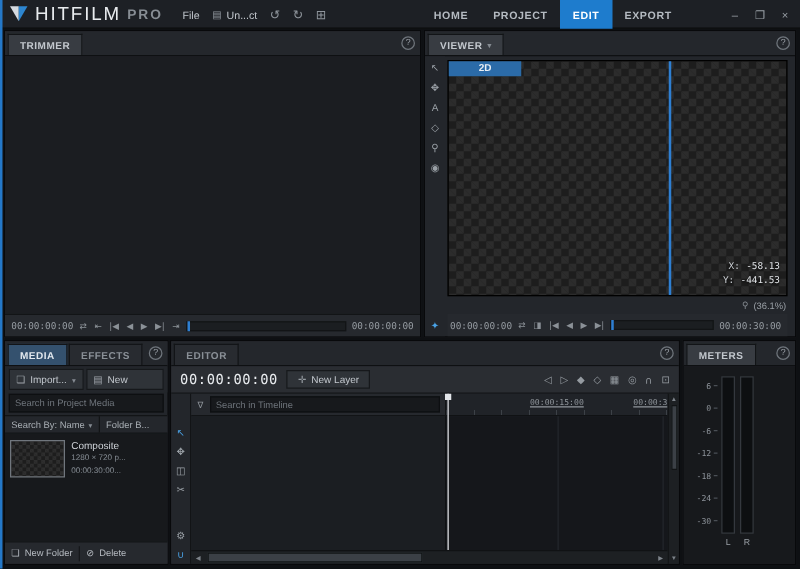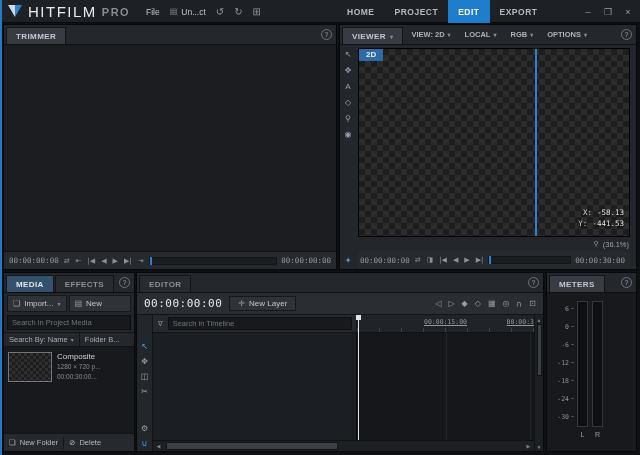--- a/index.html
+++ b/index.html
@@ -53,21 +53,21 @@
   .viewer-body { flex:1; display:flex; min-height:0; }
   .vtoolbar { width:16px; flex:none; background:#23262b; display:flex; flex-direction:column; align-items:center; padding:6px 0 4px; gap:8px; }
   .vtool { font-size:8px; color:#9aa0a6; line-height:1; }
   .vtool.blue { color:#4aa3e8; margin-top:auto; }
   .vmain { flex:1; display:flex; flex-direction:column; padding:3px 6px 0 2px; min-width:0; }
   .vcanvas { flex:1; position:relative; border:1px solid #000;
     background-color:#1d1d1d;
     background-image:linear-gradient(45deg,#2c2c2c 25%,transparent 25%,transparent 75%,#2c2c2c 75%),
                      linear-gradient(45deg,#2c2c2c 25%,transparent 25%,transparent 75%,#2c2c2c 75%);
     background-size:12px 12px; background-position:0 0,6px 6px; }
-  .v2d { position:absolute; top:0; left:0; background:#2b6ba8; color:#e9eff5; font-size:8px; font-weight:bold; padding:1px 7px 2px; }
+  .v2d { position:absolute; top:0; left:0; background:#2b6ba8; color:#e9eff5; font-size:8px; font-weight:bold; padding:1px 24px 2px; }
   .frame-edge { position:absolute; top:0; bottom:0; left:65%; width:2px; background:#2e7fd2; }
   .coords { position:absolute; right:5px; bottom:6px; text-align:right; font-size:7.5px; color:#e3e6ea;
             font-family:"DejaVu Sans Mono", monospace; line-height:1.55; text-shadow:0 1px 2px #000; }
   .coords .lbl { color:#cfd3d8; margin-right:5px; }
   .zoomrow { height:14px; flex:none; display:flex; justify-content:flex-end; align-items:center; gap:3px; font-size:7.5px; color:#9aa0a6; padding-right:1px; }
 
   
   #media { left:3px; top:272px; width:132px; height:180px; }
   .btnrow { height:21px; flex:none; display:flex; gap:2px; padding:2px 3px; background:#23262b; }
   .btn { background:#2f3338; border:1px solid #16181b; color:#c2c7cd; font-size:8px; display:flex; align-items:center; gap:4px; padding:0 5px; white-space:nowrap; overflow:hidden; }
@@ -198,38 +198,20 @@
     <span>00:00:00:00</span>
   </div>
 </div>
 
 <div class="panel" id="viewer">
   <div class="phead">
     <span class="tab">
       <span>VIEWER</span>
       <span class="caret">▾</span>
     </span>
-    <span class="vmenus">
-      <span class="vmenu">
-        <span>VIEW: 2D</span>
-        <span class="caret">▾</span>
-      </span>
-      <span class="vmenu">
-        <span>LOCAL</span>
-        <span class="caret">▾</span>
-      </span>
-      <span class="vmenu">
-        <span>RGB</span>
-        <span class="caret">▾</span>
-      </span>
-      <span class="vmenu">
-        <span>OPTIONS</span>
-        <span class="caret">▾</span>
-      </span>
-    </span>
     <span class="helpc">?</span>
   </div>
   <div class="viewer-body">
     <div class="vtoolbar">
       <span class="vtool">↖</span>
       <span class="vtool">✥</span>
       <span class="vtool">A</span>
       <span class="vtool">◇</span>
       <span class="vtool">⚲</span>
       <span class="vtool">◉</span>

